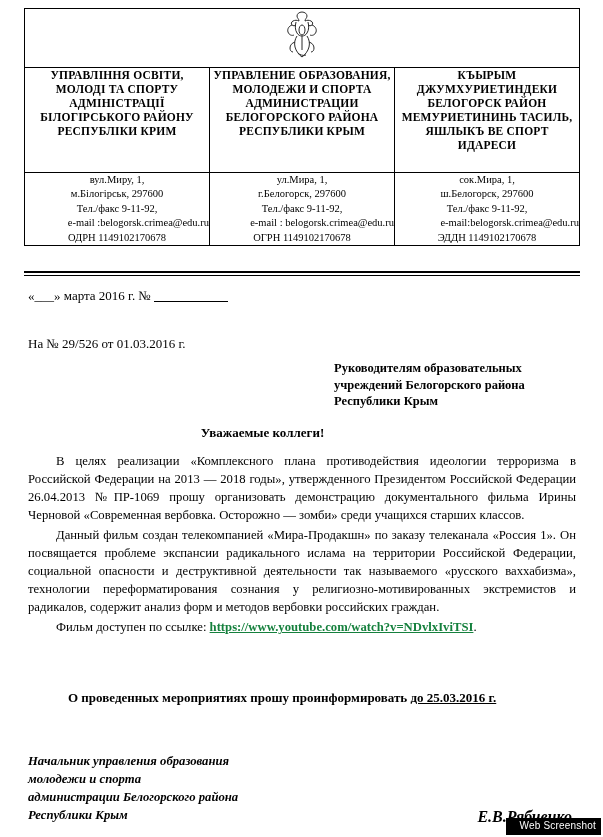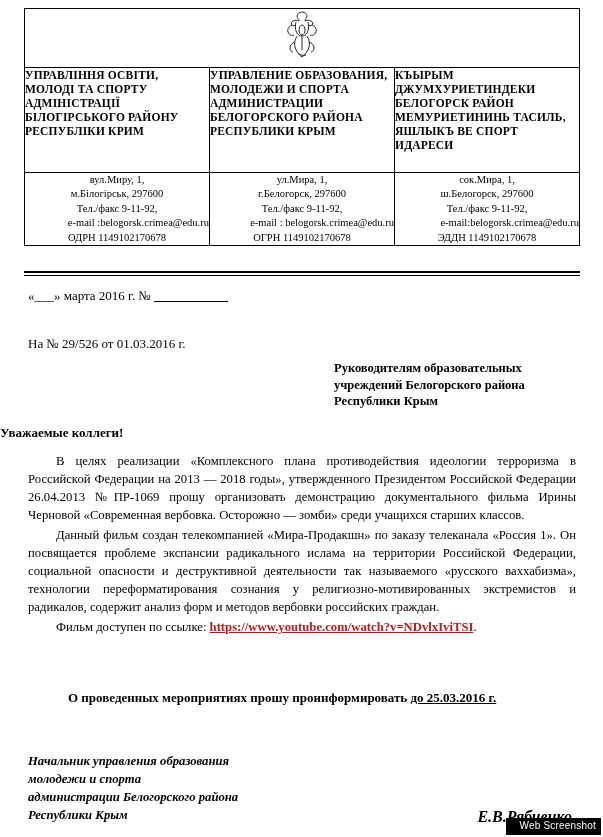--- a/index.html
+++ b/index.html
@@ -40,20 +40,21 @@
     height: 58px;
     text-align: center;
     vertical-align: middle;
   }
   .emblem {
     display: block;
     margin: 0 auto;
   }
   .org-cell {
     width: 33.33%;
+    text-align: center;
     font-weight: bold;
     font-size: 11.5px;
     line-height: 1.22;
     letter-spacing: 0.2px;
     padding: 6px 6px 8px 6px;
     height: 104px;
   }
   .addr-cell {
     width: 33.33%;
     text-align: center;
@@ -102,23 +103,24 @@
     left: 334px;
     top: 360px;
     width: 250px;
     font-size: 12.5px;
     font-weight: bold;
     line-height: 1.33;
   }
   
   .salutation {
     position: absolute;
-    left: 0;
+    left: 12px;
     top: 425px;
     width: 501px;
+    text-align: center;
     font-size: 13px;
     font-weight: bold;
   }
   
   .body-text {
     position: absolute;
     left: 28px;
     top: 452px;
     width: 548px;
     font-size: 12.7px;
@@ -126,21 +128,21 @@
     text-align: justify;
   }
   .body-text p {
     margin: 0 0 2px 0;
     text-indent: 28px;
   }
   .body-text p.tight {
     margin-bottom: 0;
   }
   .link {
-    color: #b91c1c;
+    color: #15803d;
     text-decoration: underline;
     font-weight: bold;
   }
   .notice {
     position: absolute;
     left: 28px;
     top: 690px;
     width: 548px;
     font-size: 13px;
     font-weight: bold;

